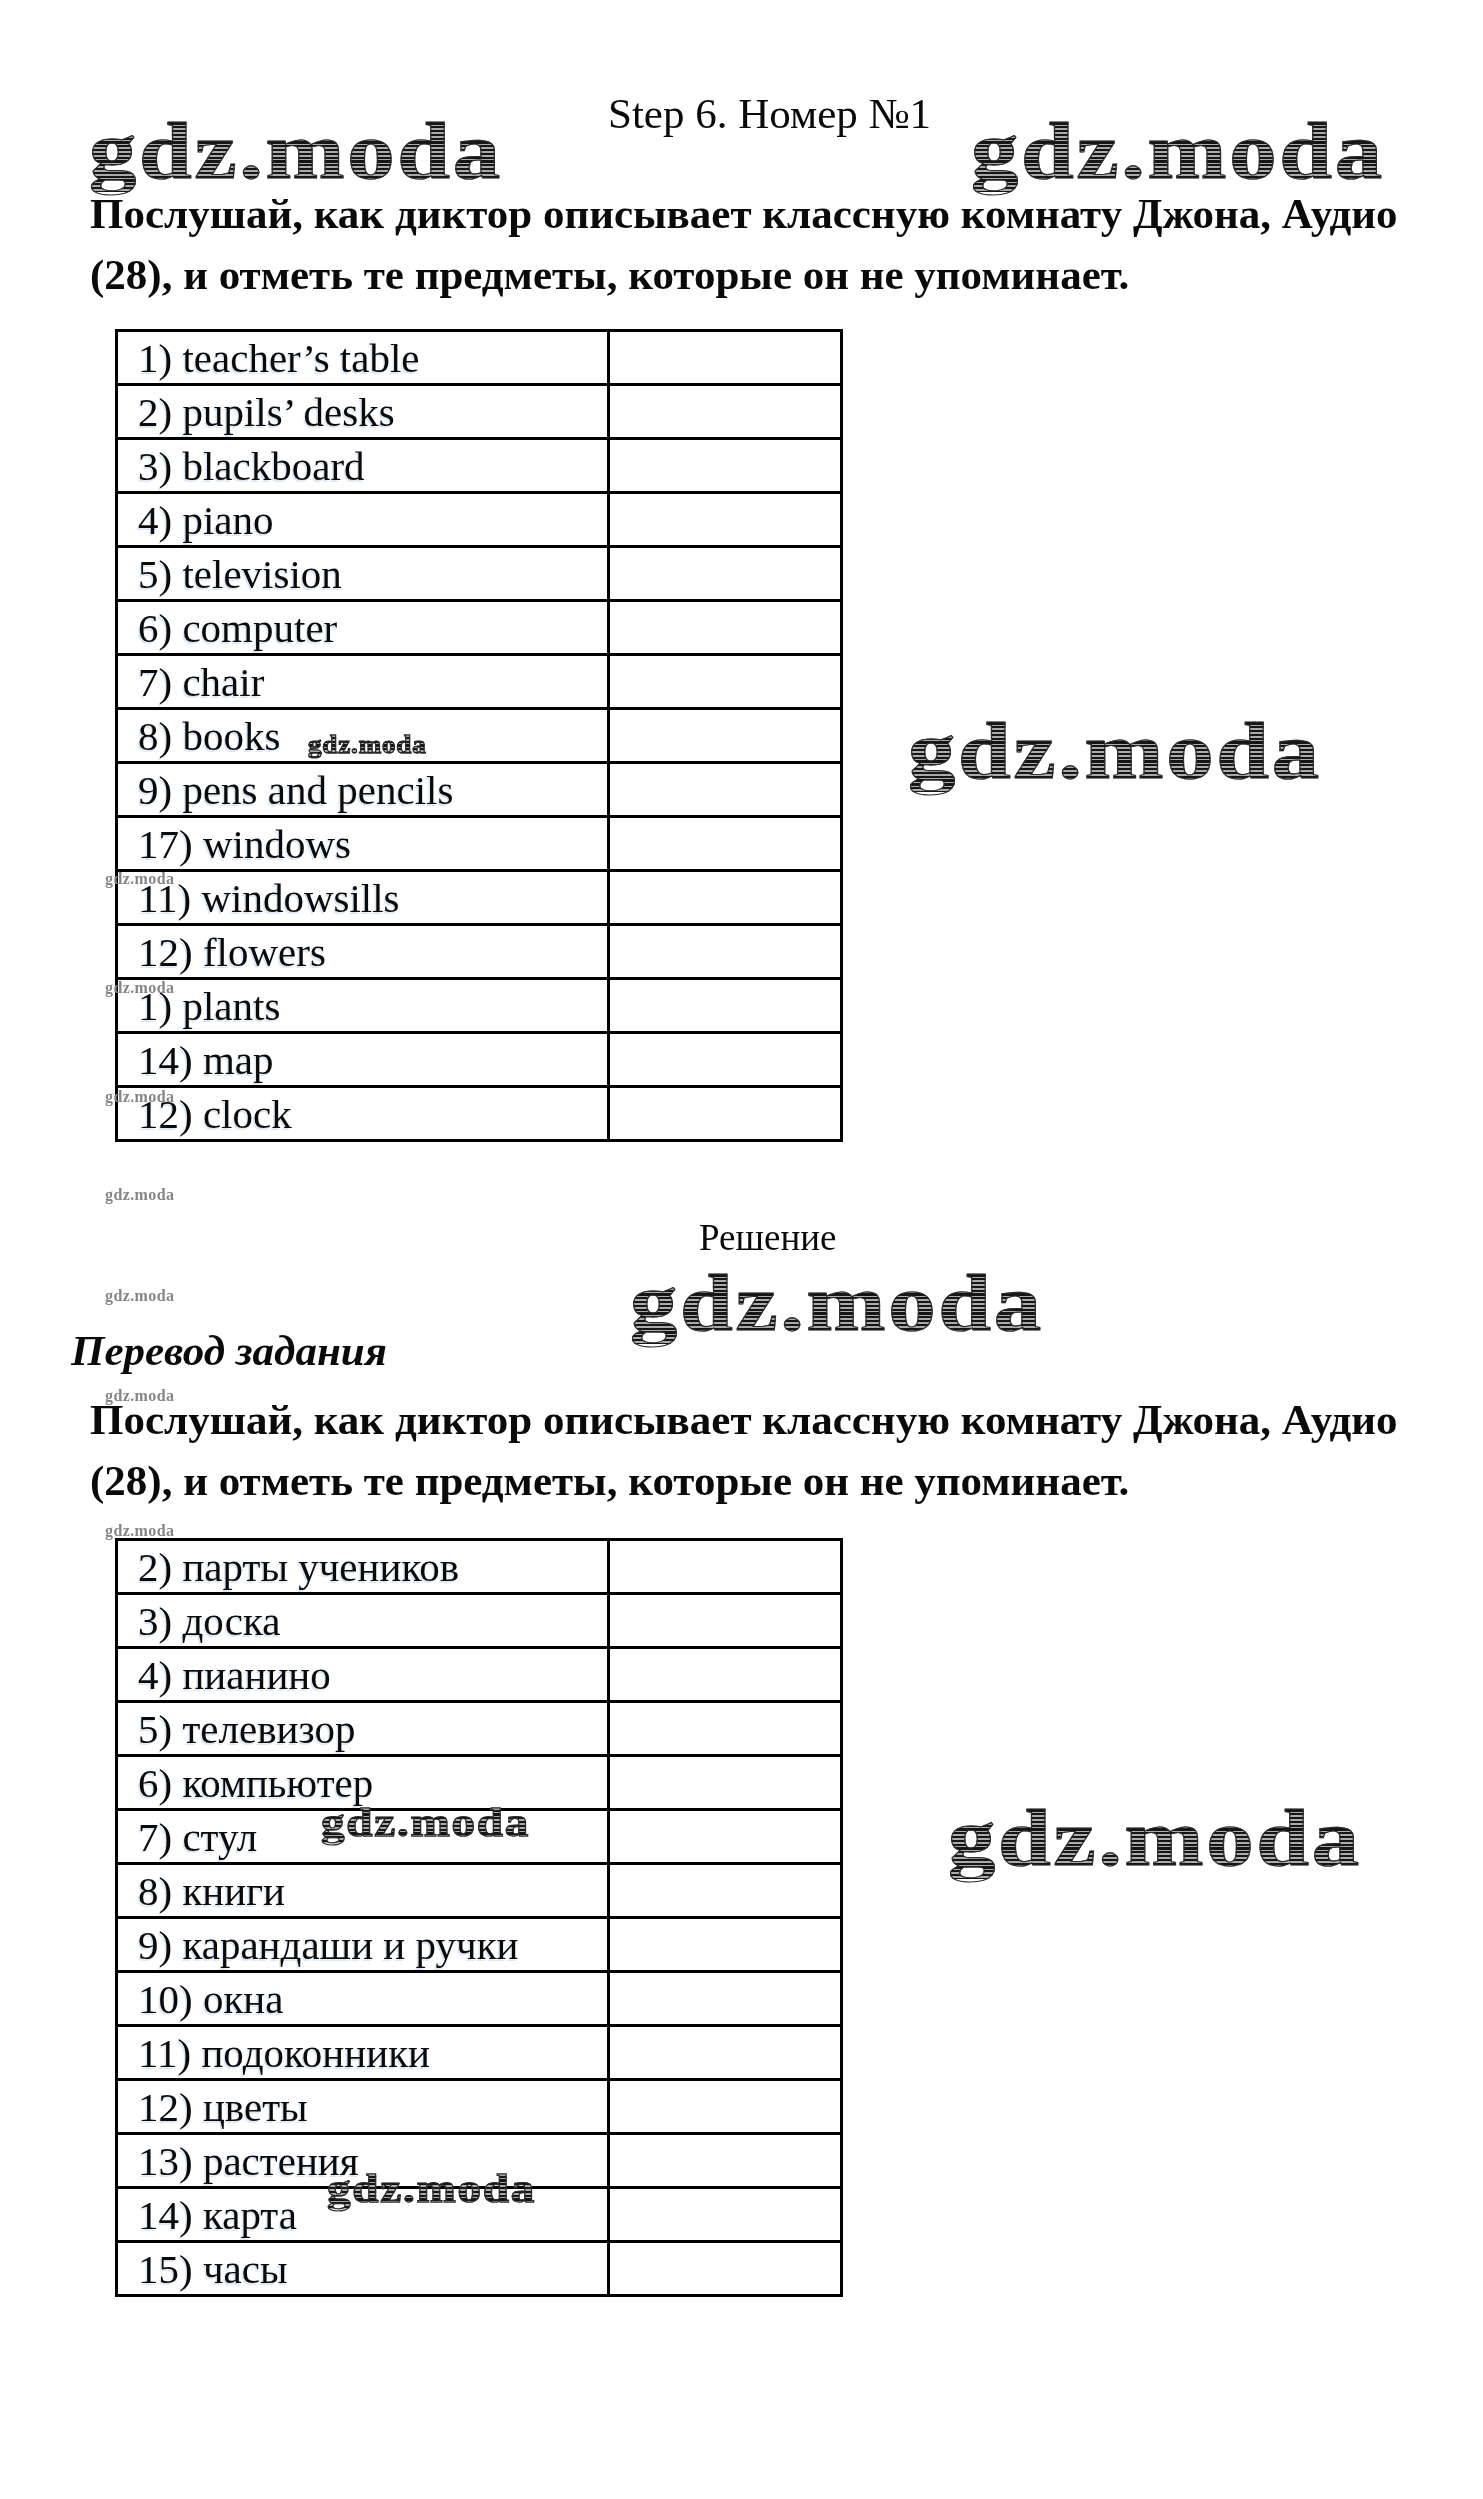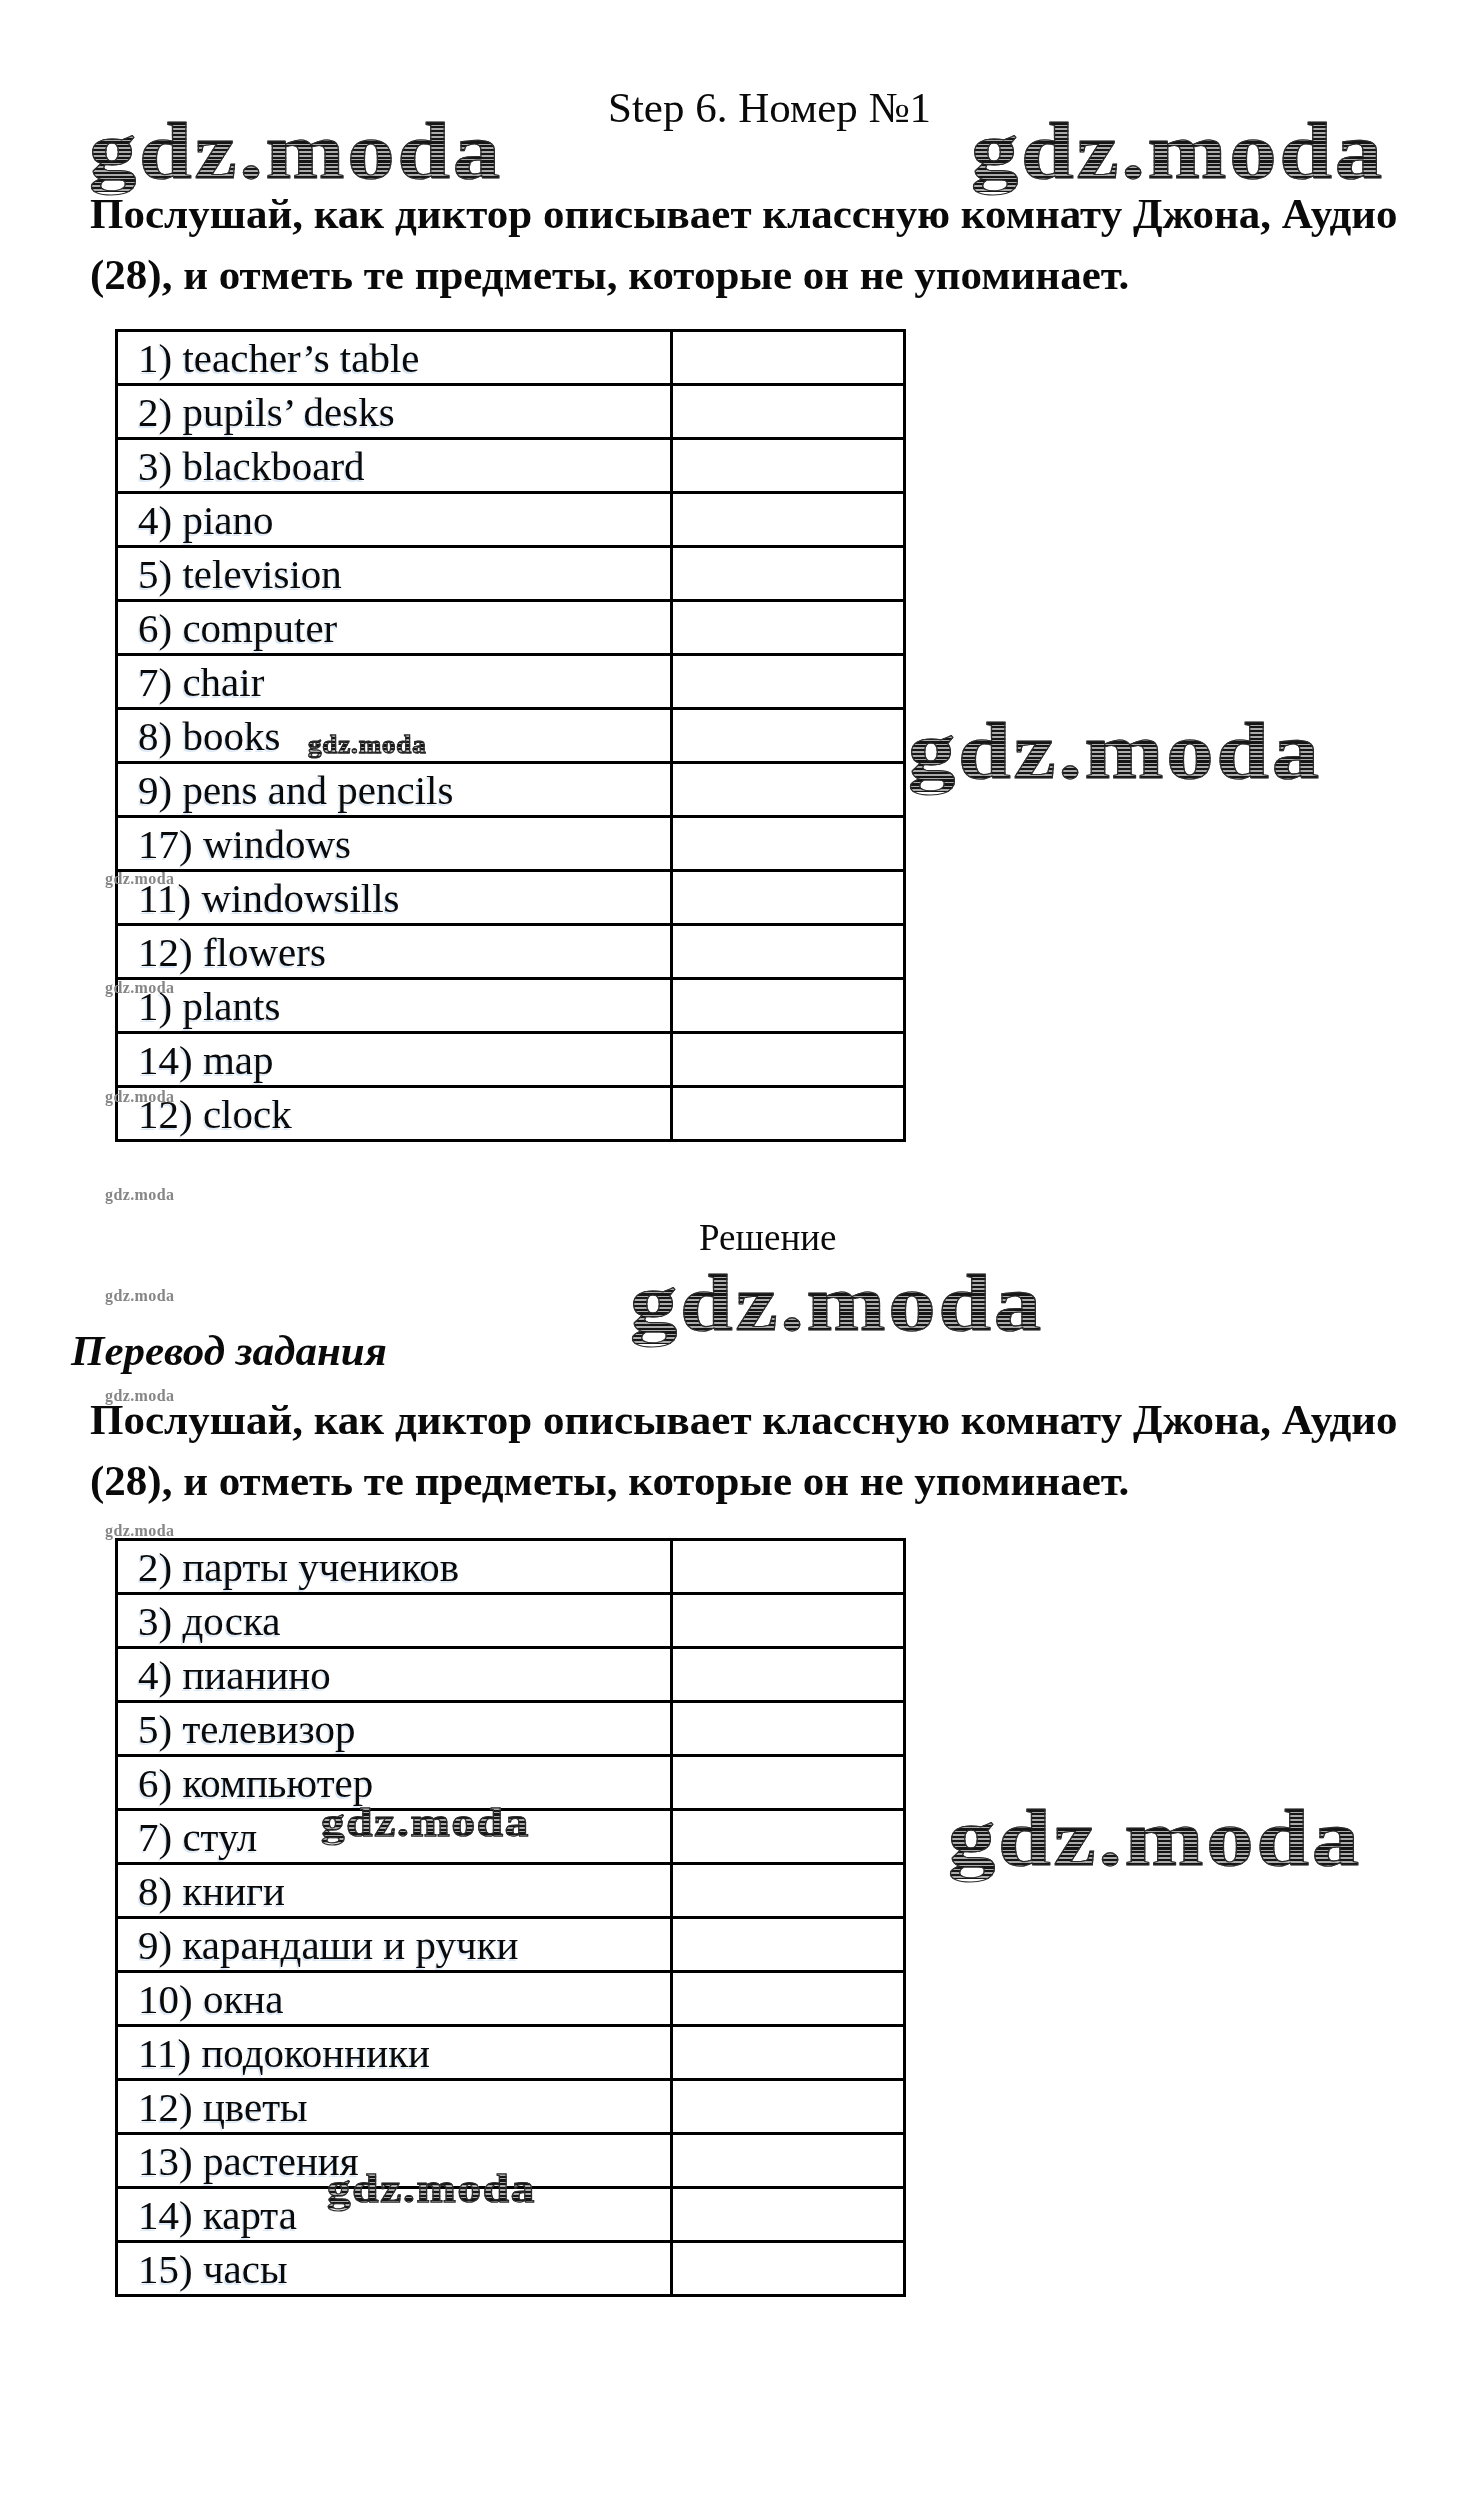--- a/index.html
+++ b/index.html
@@ -11,21 +11,21 @@
   .abs{position:absolute;}
   .nowrap{white-space:nowrap;}
 
   
   .doc-title{font-size:43px;line-height:1;}
   .instr{font-size:43px;line-height:61px;font-weight:bold;}
   .solution-heading{font-size:37px;line-height:1;}
   .translation-heading{font-size:43px;line-height:1;font-weight:bold;font-style:italic;}
 
   
-  table.items{border-collapse:collapse;table-layout:fixed;width:791px;background:#fff;}
+  table.items{border-collapse:collapse;table-layout:fixed;width:728px;background:#fff;}
   table.items td{
     border:3.1px solid #000;height:51px;vertical-align:middle;
     font-size:41px;padding:0 0 0 20px;overflow:visible;position:relative;
   }
   table.items td.c2{width:230px;padding:0;}
   table.items .itm{text-shadow:-1.5px 1.5px 0 rgba(90,150,220,0.22);}
 
   
   .wm{
     position:absolute;font-family:"Liberation Serif","DejaVu Serif",serif;
@@ -40,21 +40,21 @@
     .wm-hatch{
       background-image:repeating-linear-gradient(to bottom,#151515 0px,#151515 2.3px,#ababab 2.3px,#ababab 3.8px);
       -webkit-background-clip:text;background-clip:text;
       color:transparent;-webkit-text-stroke:1.1px #2e2e2e;
     }
   }
 </style>
 </head>
 <body>
 
-<div class="abs doc-title nowrap" style="left:608px;top:86px;">Step 6. Номер №1</div>
+<div class="abs doc-title nowrap" style="left:608px;top:92px;">Step 6. Номер №1</div>
 
 <div class="wm wm-xl wm-hatch" style="left:89px;top:111px;">gdz.moda</div>
 <div class="wm wm-xl wm-hatch" style="left:971px;top:111px;">gdz.moda</div>
 
 <div class="abs instr" style="left:90px;top:183px;">
   <div class="nowrap">Послушай, как диктор описывает классную комнату Джона, Аудио</div>
   <div class="nowrap">(28), и отметь те предметы, которые он не упоминает.</div>
 </div>
 
 <table class="items abs" style="left:115px;top:329px;">

